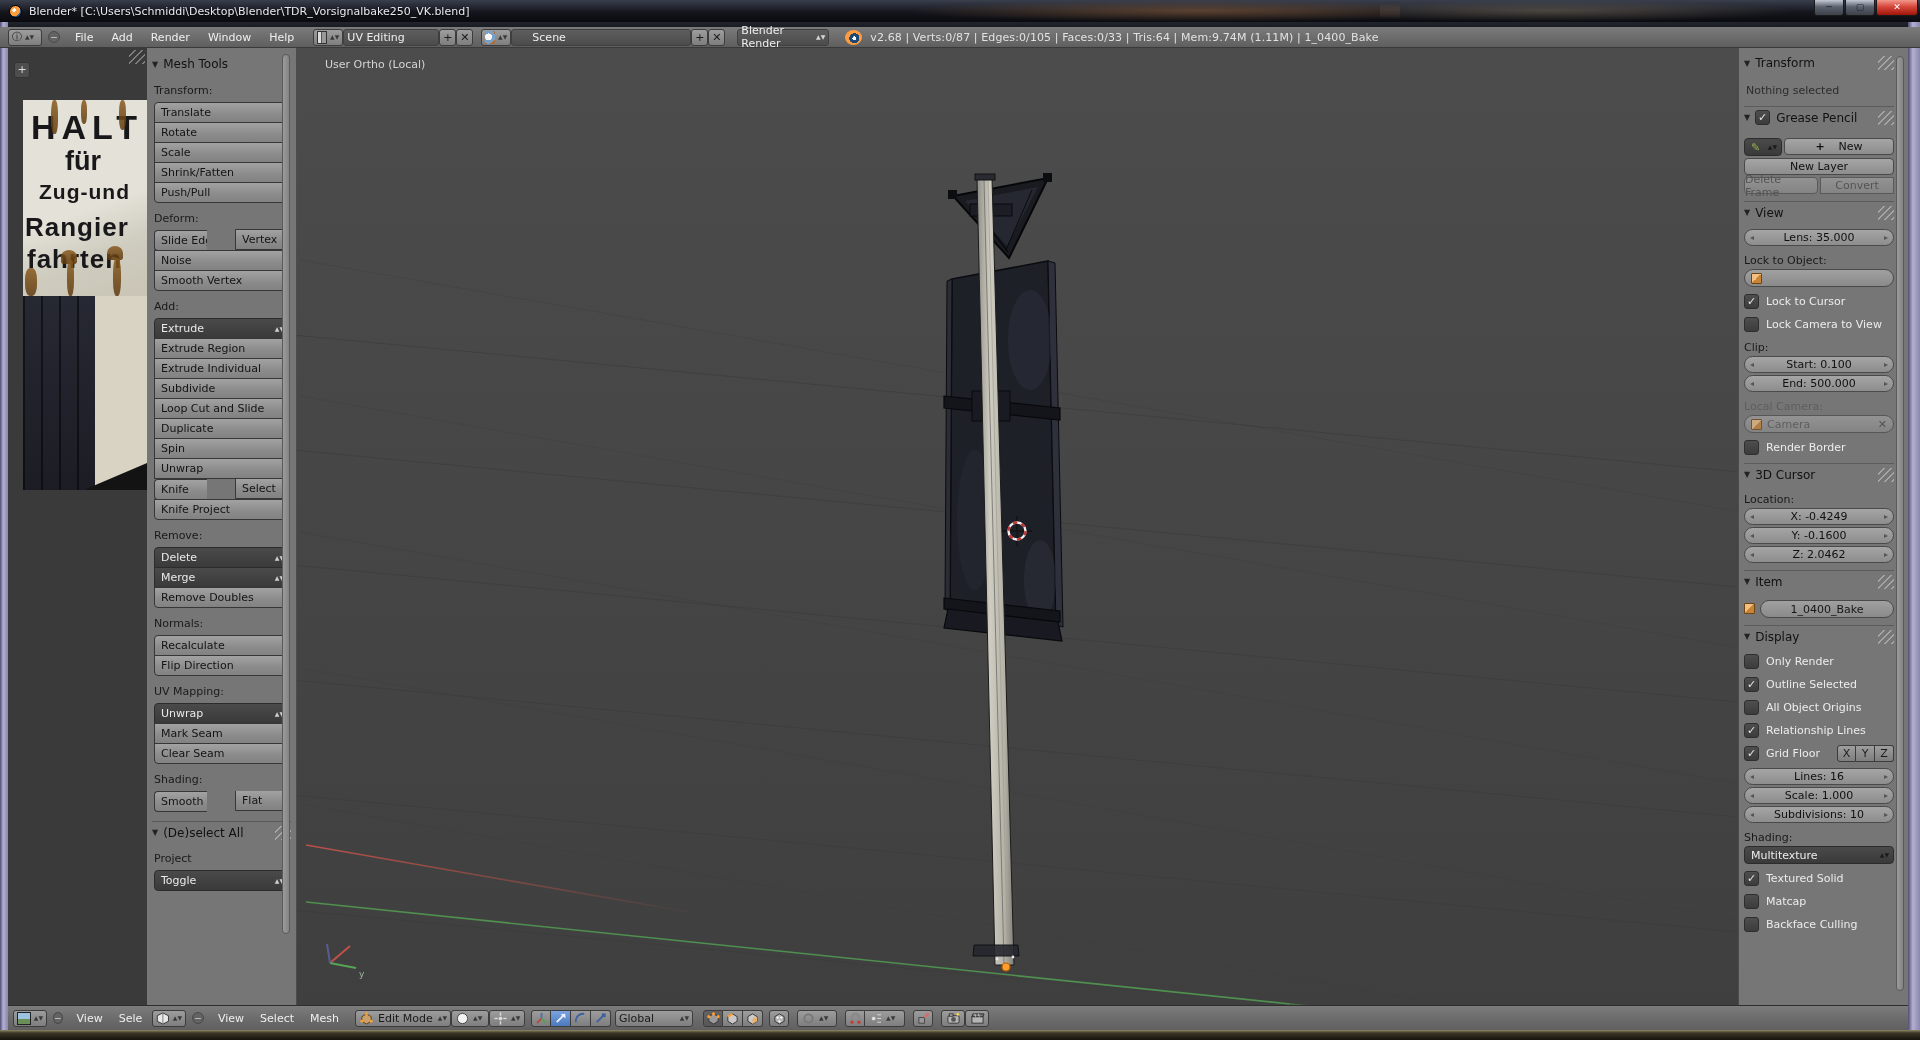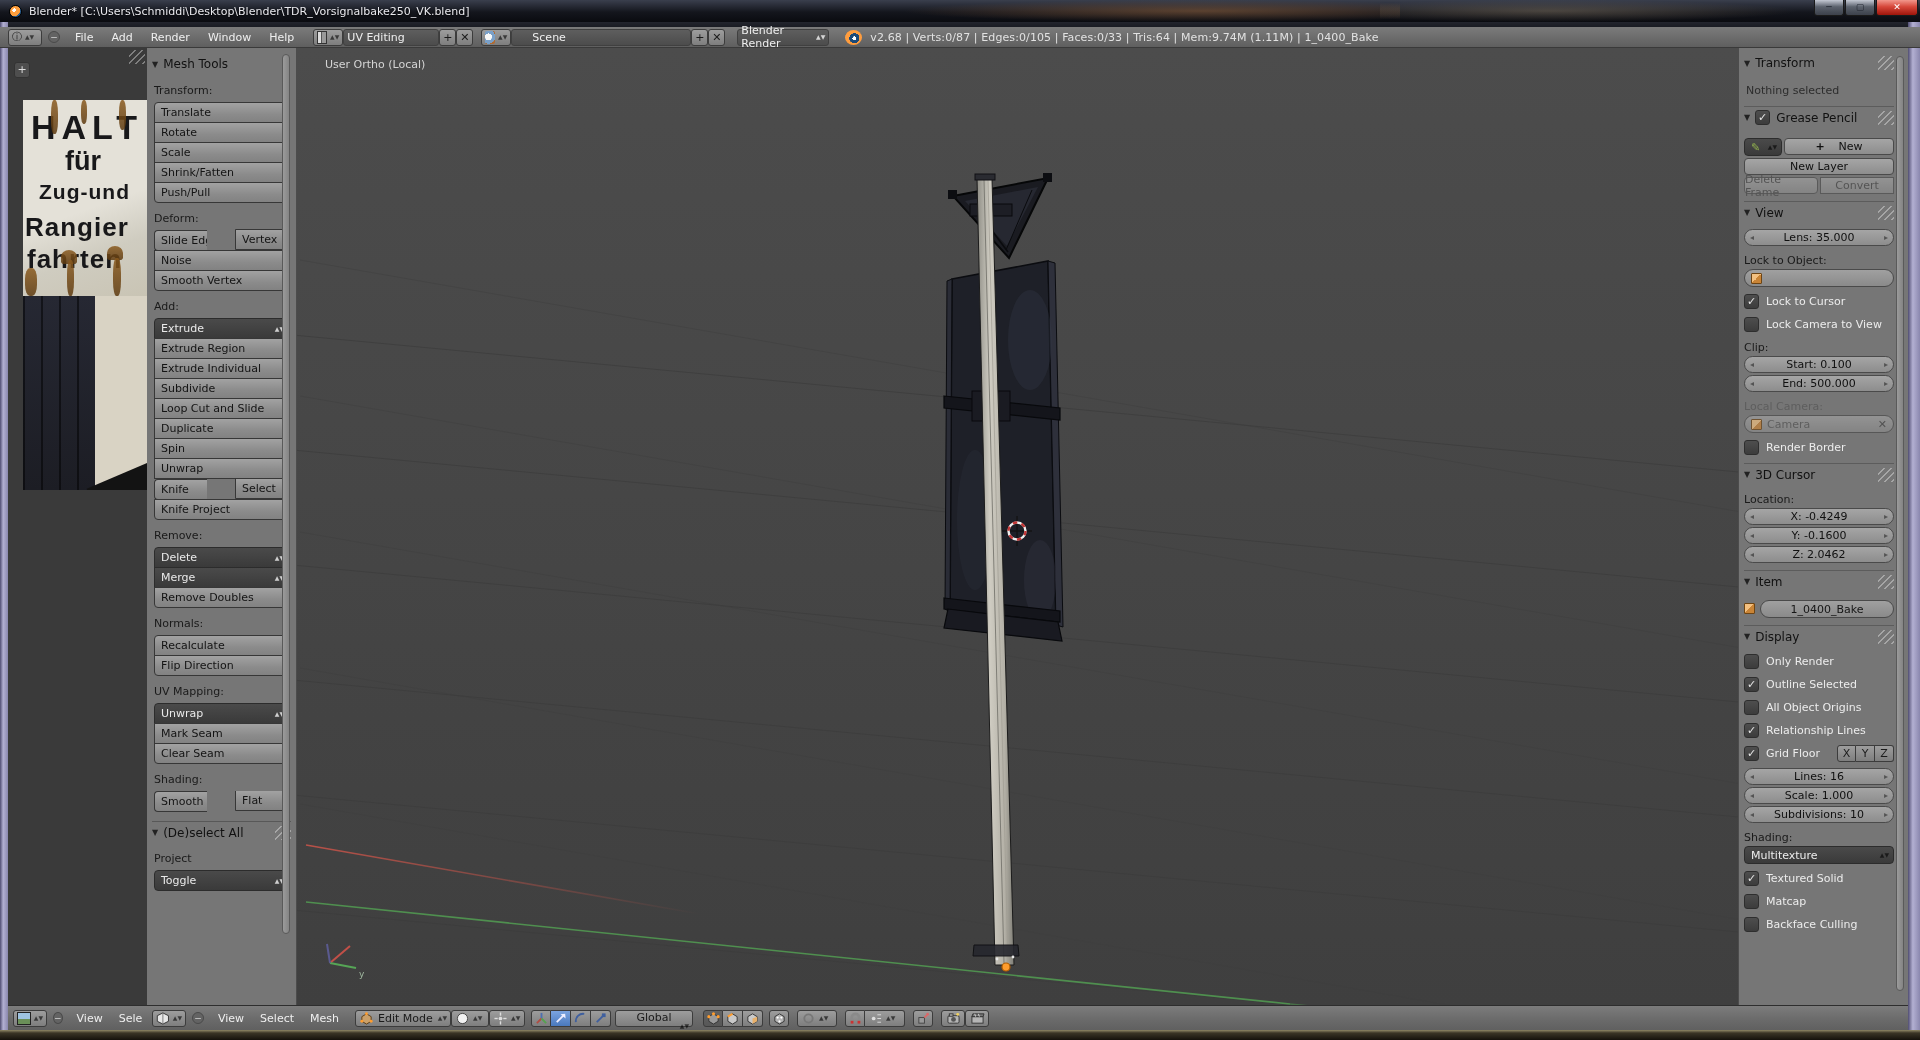--- a/index.html
+++ b/index.html
@@ -726,21 +726,21 @@
             <path d="M2,11 A8 8 0 0 1 11,2" fill="none" stroke="#3f5f9e" stroke-width="2"></path>
           </svg>
         </span>
       <span class="tool-tgl">
         <svg class="hicon" viewBox="0 0 14 14">
             <line x1="3" y1="11" x2="10" y2="4" stroke="#3f5f9e" stroke-width="2"></line>
             <rect x="8.5" y="1.5" width="4" height="4" fill="#3f5f9e"></rect>
           </svg>
         </span>
     </span>
-    <div class="hbtn" style="width:78px;margin-left:4px;flex-direction:column;">
+    <div class="hbtn" style="width:78px;margin-left:4px;">
       <span>Global</span>
         <span class="ud" style="margin-left:auto;">▲▼</span>
     </div>
 
     <span class="gap10"></span>
     <span class="tgl-grp">
       <span class="tool-tgl pressed">
         <svg class="hicon" viewBox="0 0 14 14">
             <polygon points="7,2 12,5 12,10 7,13 2,10 2,5" fill="#9a9a9a" stroke="#333"></polygon>
             <circle cx="7" cy="2" r="1.7" fill="#ff9d2e"></circle>

